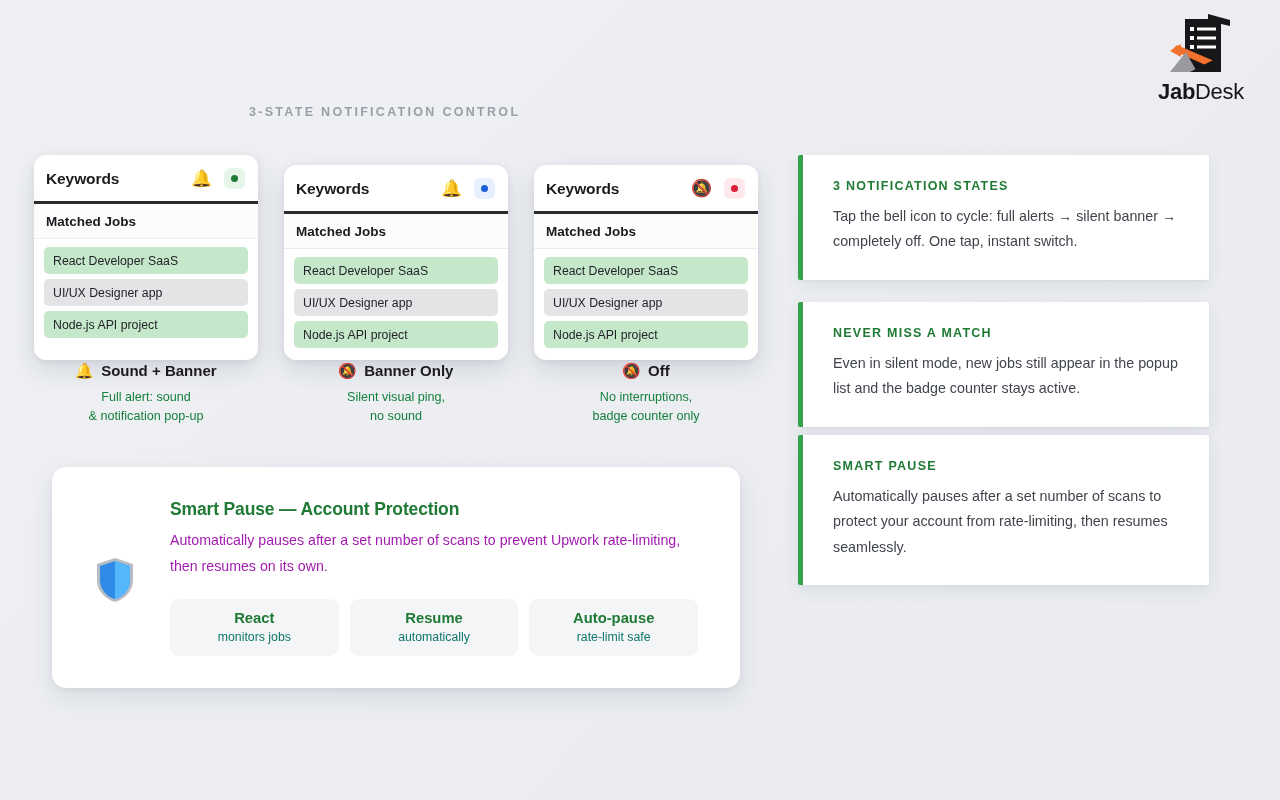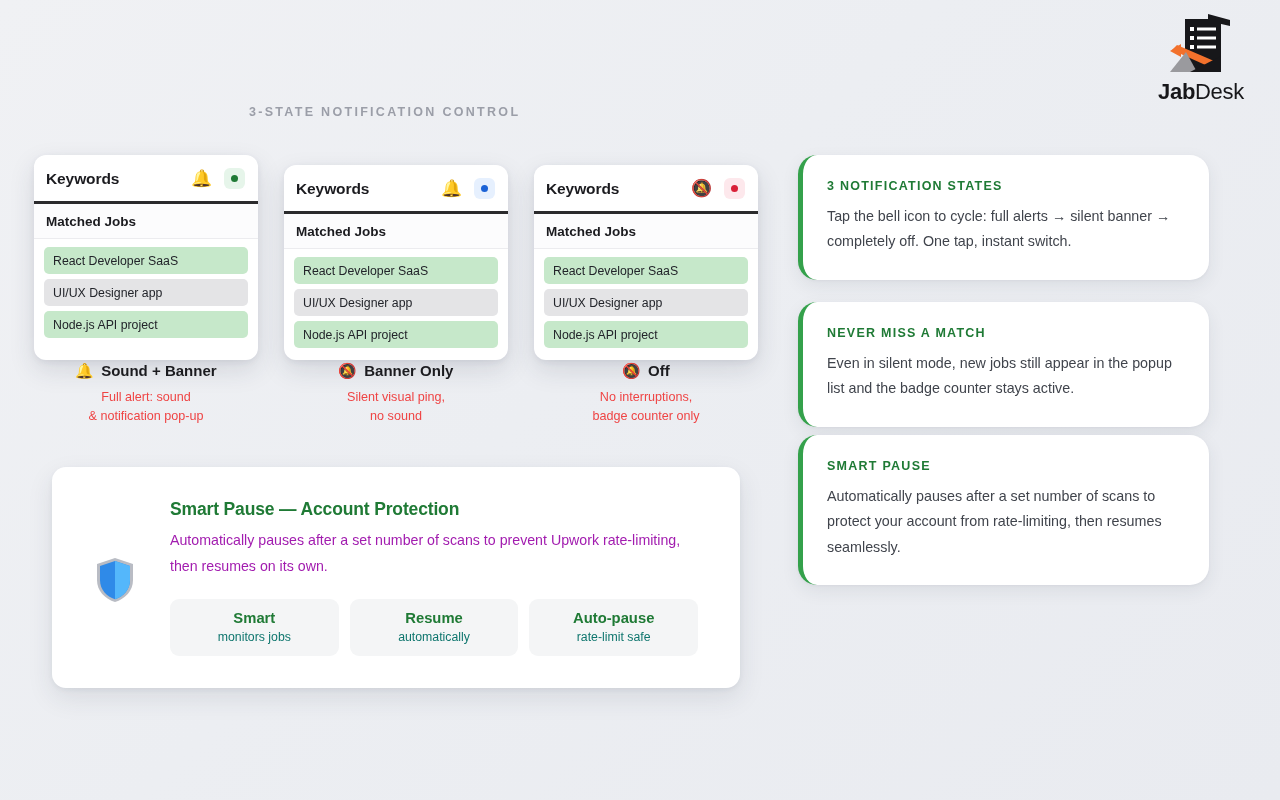--- a/index.html
+++ b/index.html
@@ -161,21 +161,21 @@
     display: flex;
     align-items: center;
     justify-content: center;
     gap: 7px;
     line-height: 1.2;
   }
   .caption-title .cg { font-size: 15px; }
   .caption-desc {
     margin-top: 8px;
     font-size: 12.6px;
-    color: #ef4444;
+    color: #15803d;
     line-height: 1.54;
   }
 
   
   .smart-panel {
     position: absolute;
     left: 52px;
     top: 467px;
     width: 688px;
     background: #ffffff;
@@ -235,23 +235,23 @@
     position: absolute;
     left: 798px;
     top: 155px;
     width: 411px;
     display: flex;
     flex-direction: column;
   }
   .info-card {
     background: #ffffff;
     border-left: 5px solid #34a14b;
-    border-radius: 19px;
+    border-radius: 2px;
     box-shadow: 0 6px 18px rgba(40,48,70,0.08), 0 1px 3px rgba(40,48,70,0.05);
-    padding: 24px 27px 25px 24px;
+    padding: 24px 27px 25px 30px;
   }
   .info-card.gap2 { margin-top: 22px; }
   .info-card.gap3 { margin-top: 8px; }
   .info-kicker {
     font-size: 12.5px;
     font-weight: 700;
     letter-spacing: 1.25px;
     color: #1f7a35;
   }
   .info-text {
@@ -392,21 +392,21 @@
         <path d="M21 2 L39 8 L39 24 C39 35 31 43 21 46 C11 43 3 35 3 24 L3 8 Z" fill="#b9bcc4"></path>
         <path d="M21 5 L36 10 L36 24 C36 33.5 29.5 40.5 21 43.2 C12.5 40.5 6 33.5 6 24 L6 10 Z" fill="#2f8ae8"></path>
         <path d="M21 5 L36 10 L36 24 C36 33.5 29.5 40.5 21 43.2 Z" fill="#54b7fb"></path>
       </svg>
     </div>
     <div class="smart-body">
       <div class="smart-title">Smart Pause — Account Protection</div>
       <div class="smart-desc">Automatically pauses after a set number of scans to prevent Upwork rate-limiting, then resumes on its own.</div>
       <div class="chips-row">
         <div class="chip">
-          <div class="chip-title">Smart</div>
+          <div class="chip-title">React</div>
           <div class="chip-sub">monitors jobs</div>
         </div>
         <div class="chip">
           <div class="chip-title">Resume</div>
           <div class="chip-sub">automatically</div>
         </div>
         <div class="chip">
           <div class="chip-title">Auto-pause</div>
           <div class="chip-sub">rate-limit safe</div>
         </div>

